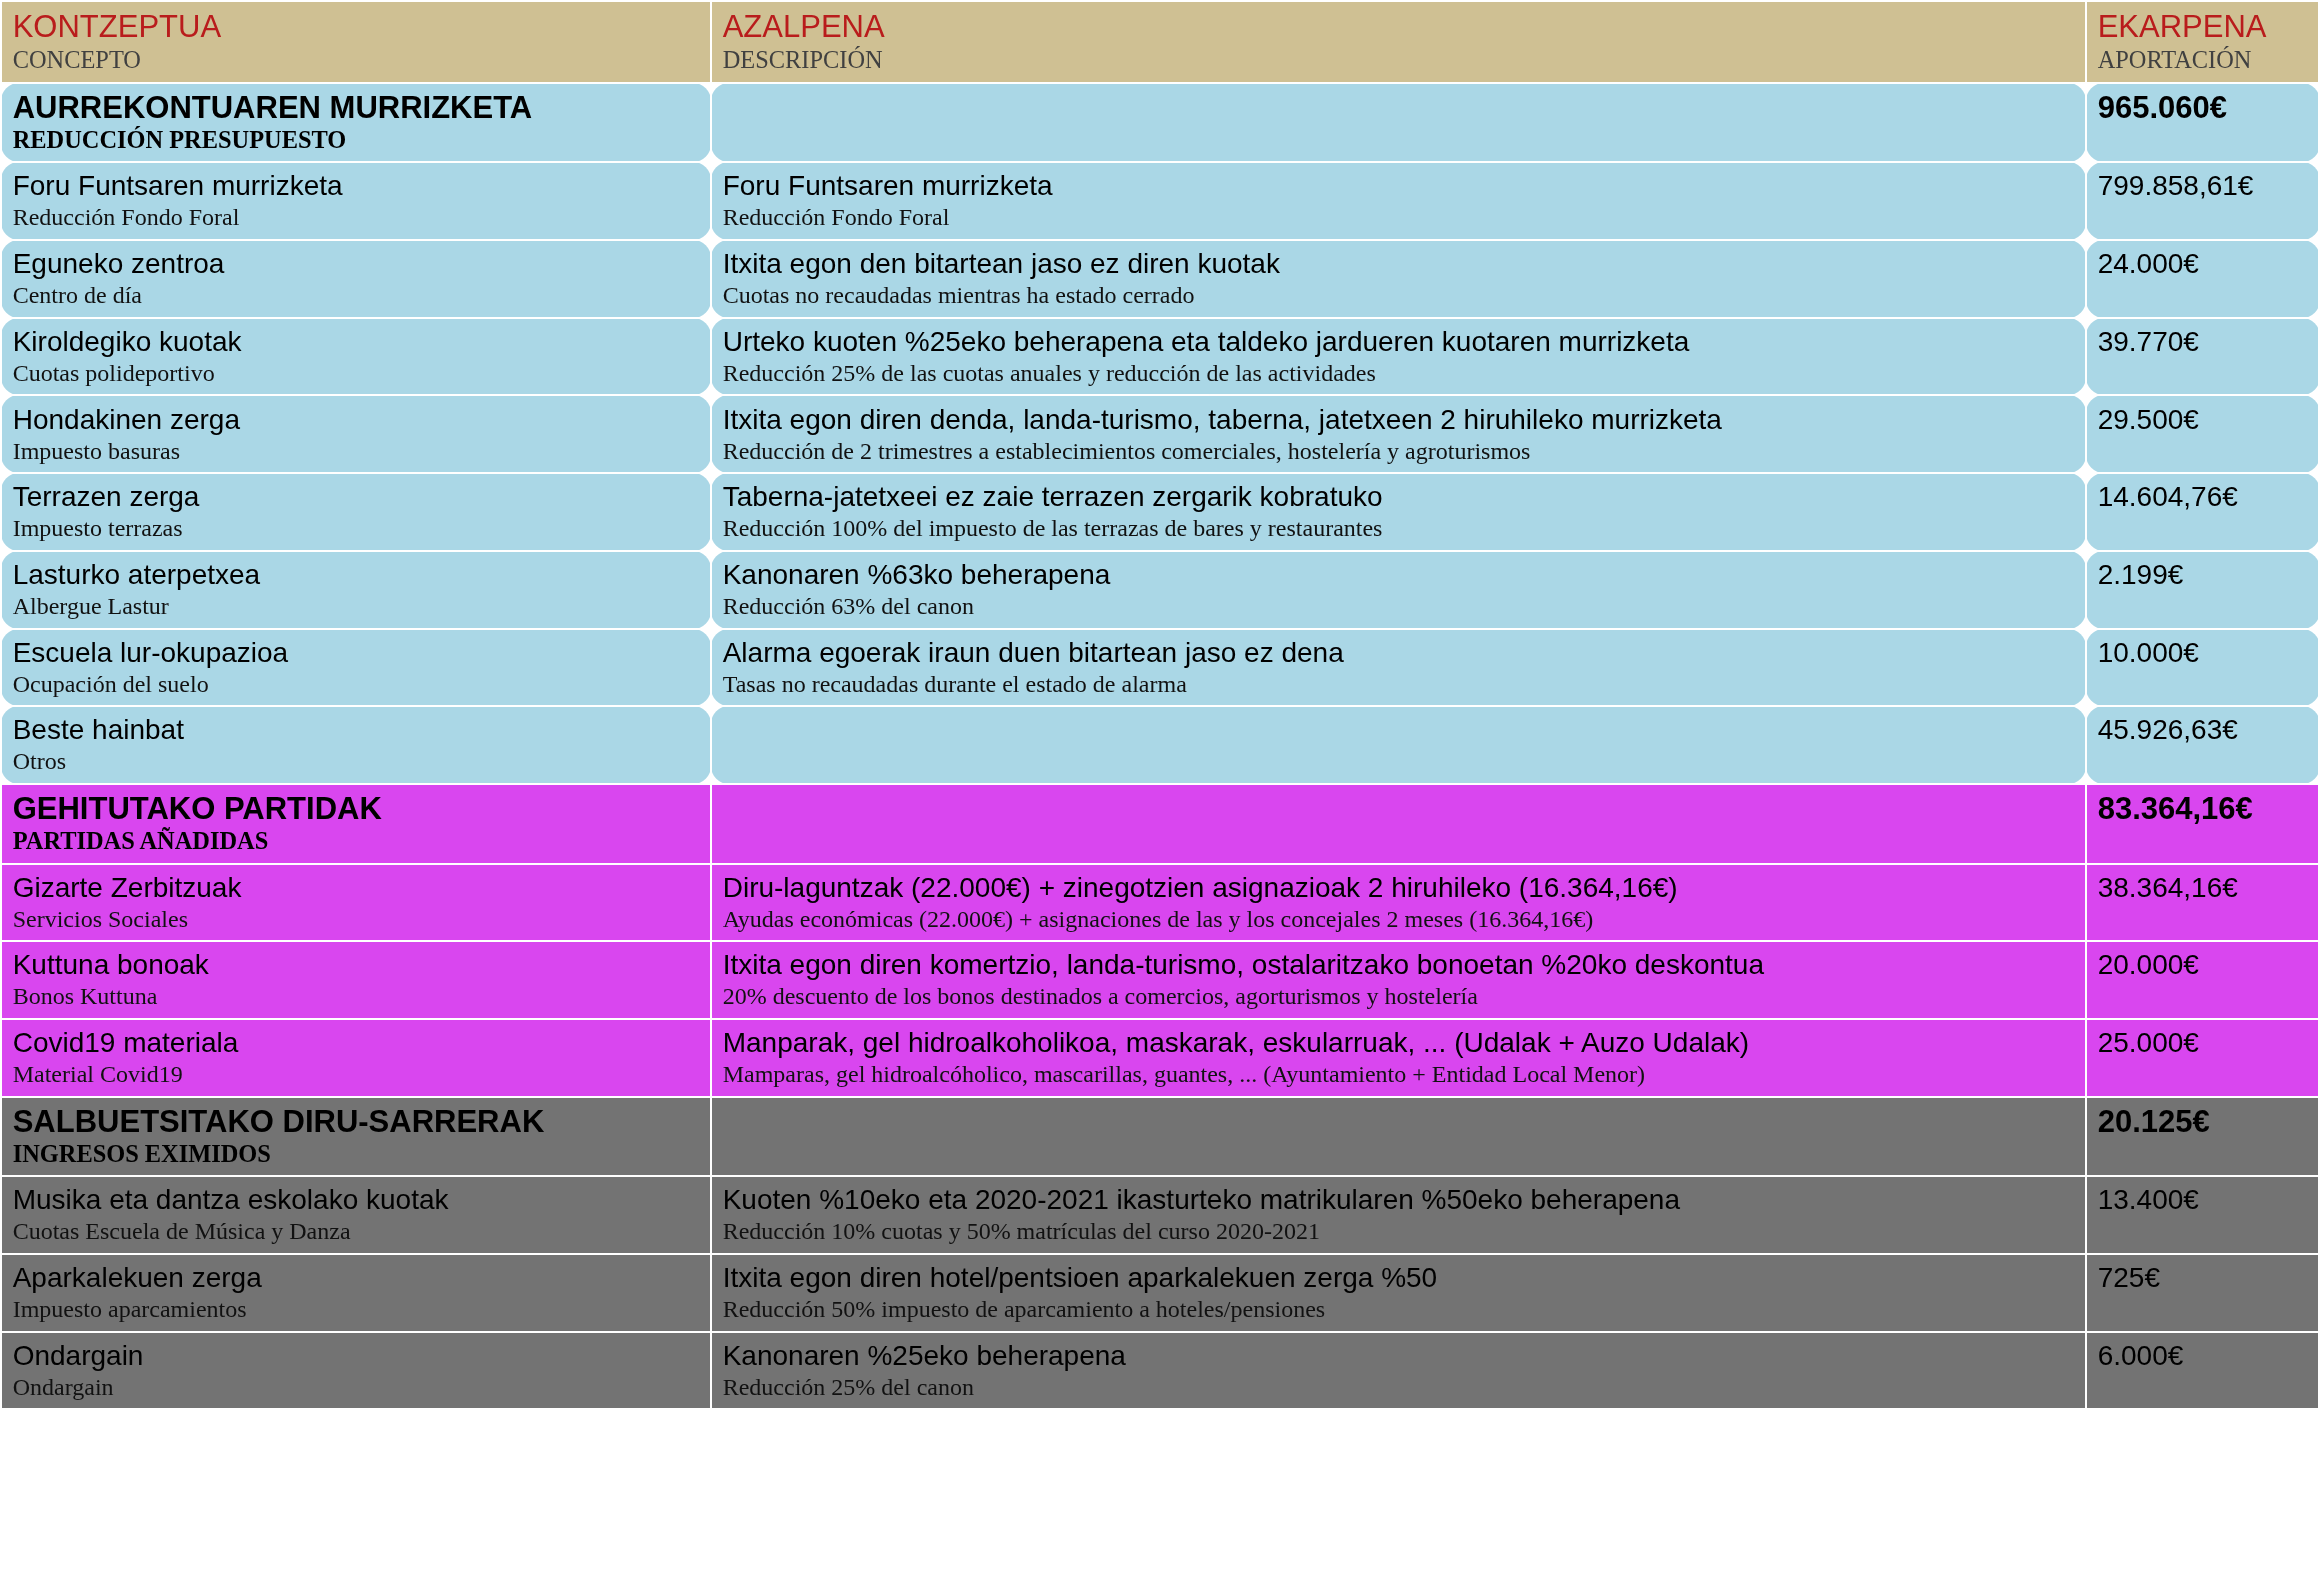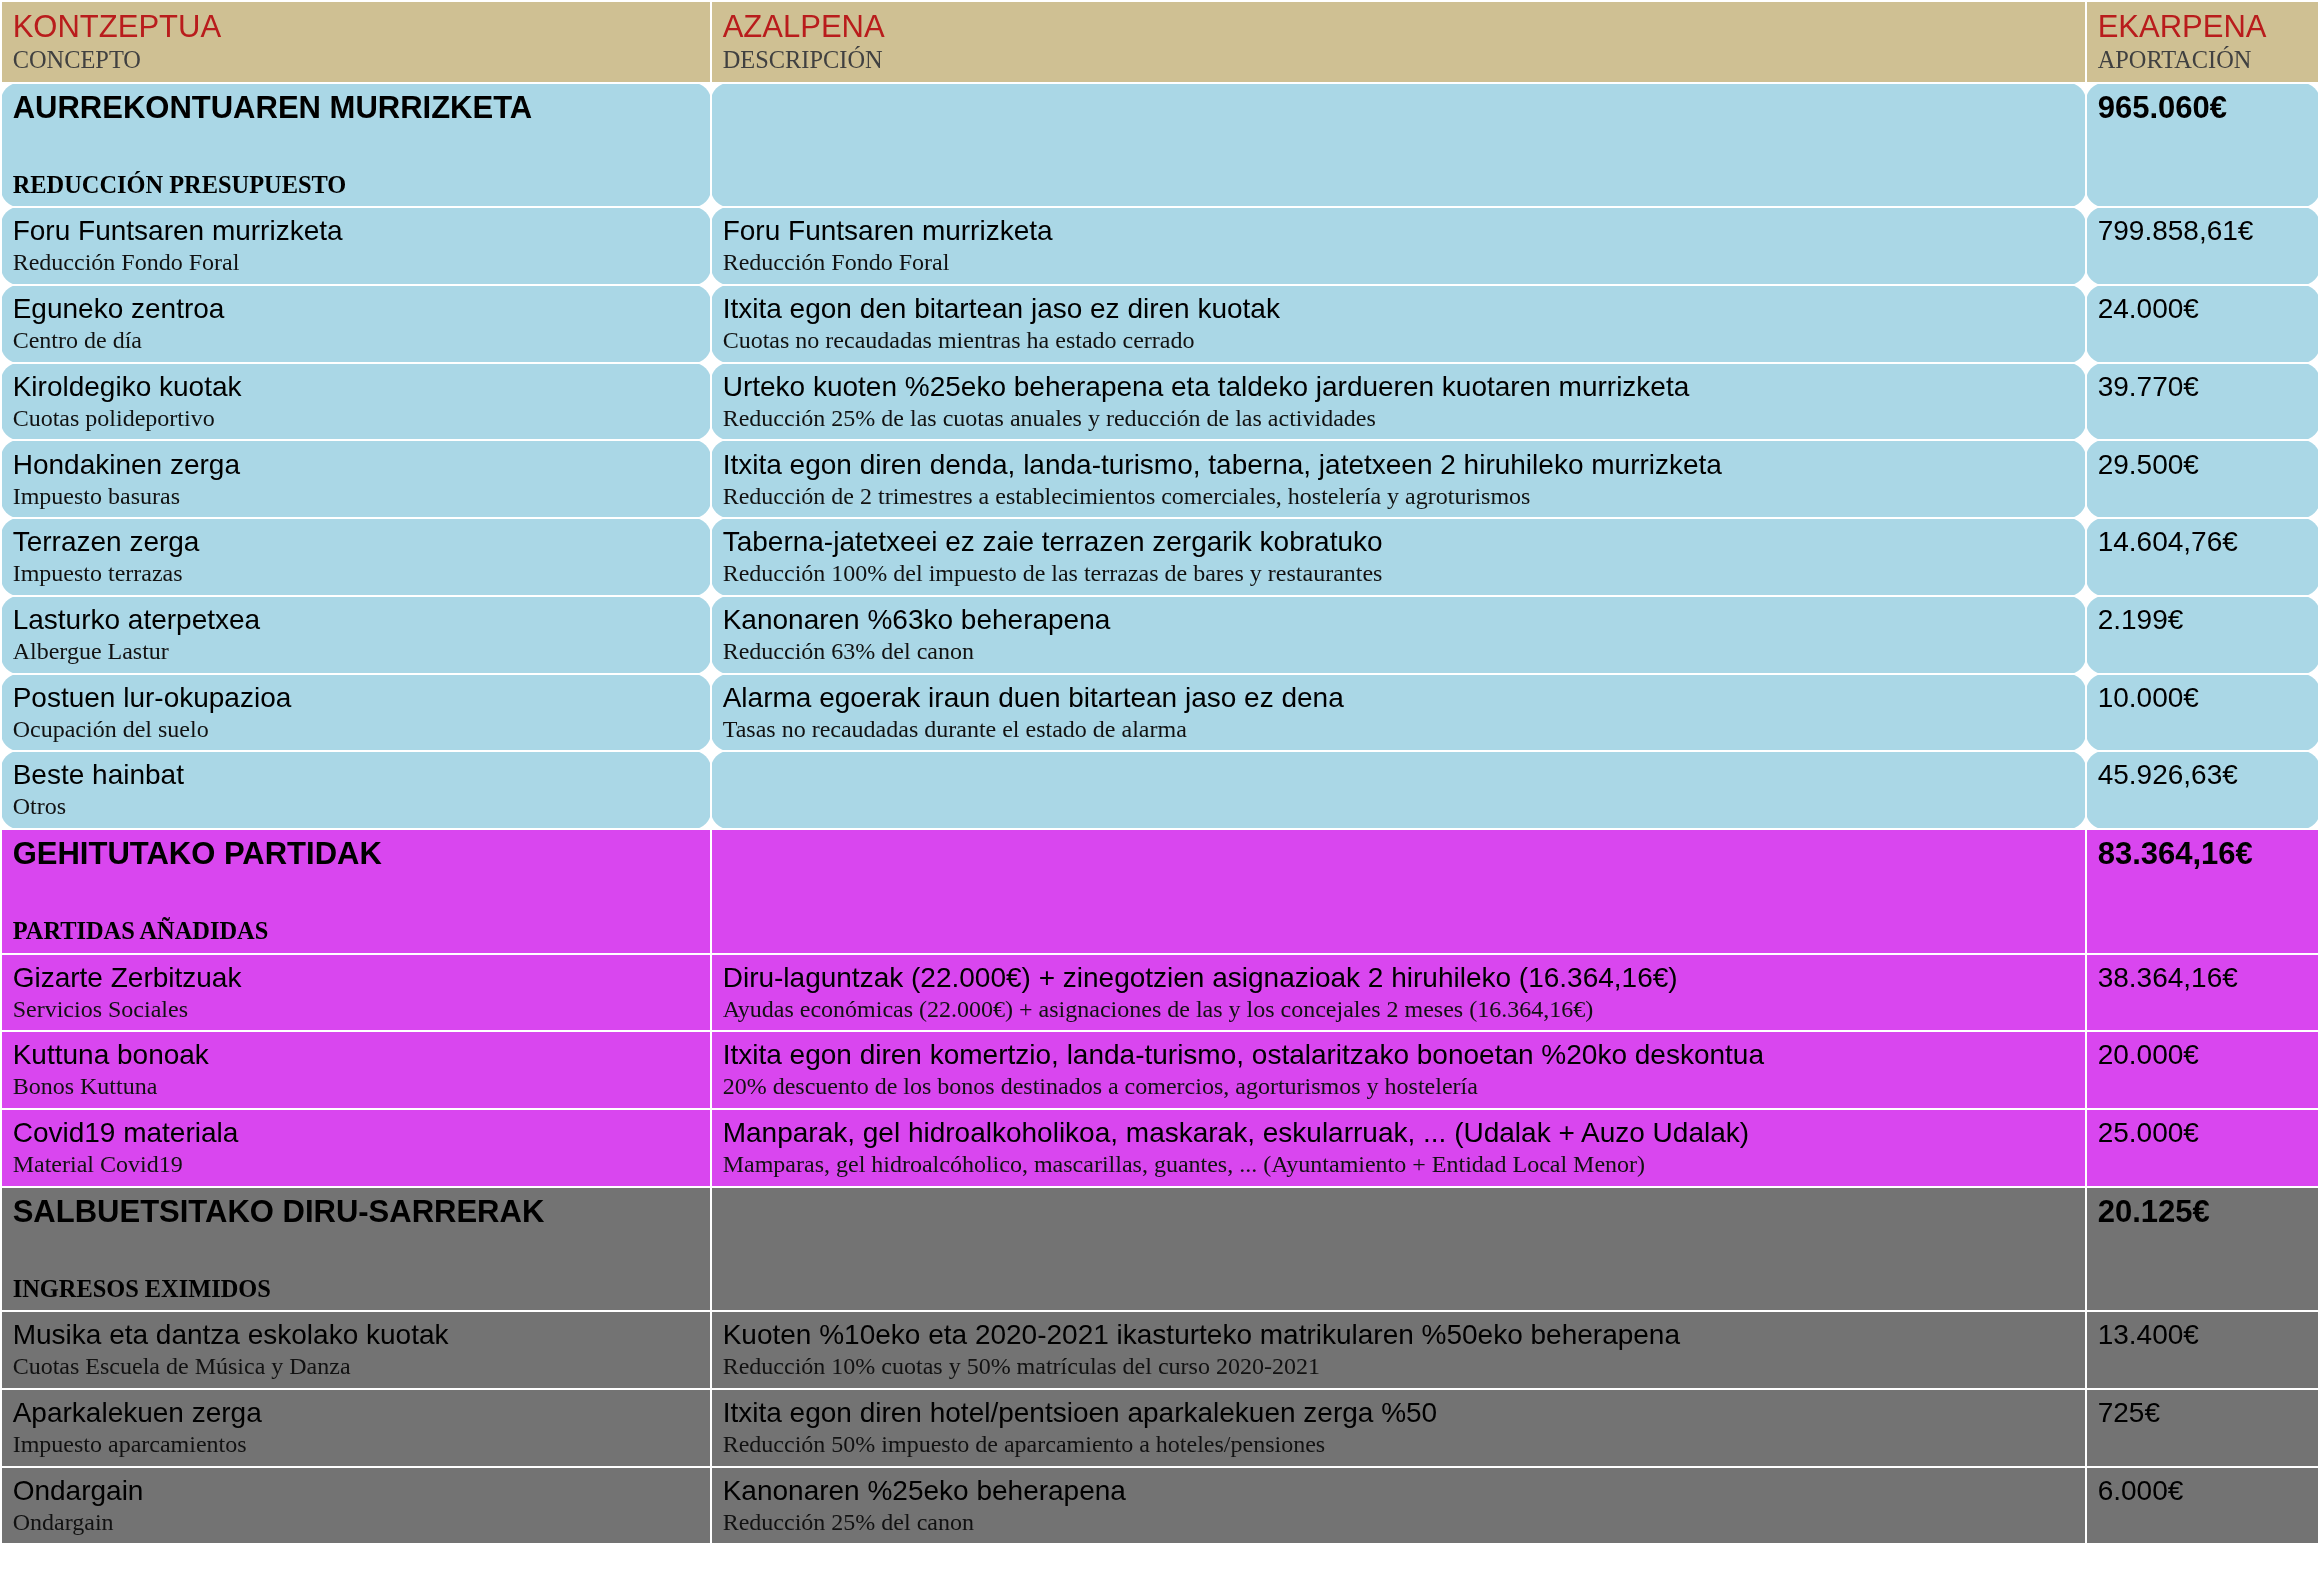--- a/index.html
+++ b/index.html
@@ -53,21 +53,20 @@
     color: #000;
     white-space: nowrap;
   }
   .es-section {
     font-family: "Liberation Serif", serif;
     font-size: 24.4px;
     line-height: 29px;
     font-weight: bold;
     color: #000;
     white-space: nowrap;
-    margin-top: 45px;
   }
   .amount-section {
     font-size: 31px;
     line-height: 35px;
     font-weight: bold;
     color: #000;
     white-space: nowrap;
   }
 
   
@@ -208,21 +207,21 @@
       <td class="cell bg-blue">
         <div class="eu-text">Kanonaren %63ko beherapena</div>
         <div class="es-text">Reducción 63% del canon</div>
       </td>
       <td class="cell bg-blue">
         <div class="amount-text">2.199€</div>
       </td>
     </tr>
     <tr>
       <td class="cell bg-blue">
-        <div class="eu-text">Postuen lur-okupazioa</div>
+        <div class="eu-text">Escuela lur-okupazioa</div>
         <div class="es-text">Ocupación del suelo</div>
       </td>
       <td class="cell bg-blue">
         <div class="eu-text">Alarma egoerak iraun duen bitartean jaso ez dena</div>
         <div class="es-text">Tasas no recaudadas durante el estado de alarma</div>
       </td>
       <td class="cell bg-blue">
         <div class="amount-text">10.000€</div>
       </td>
     </tr>

